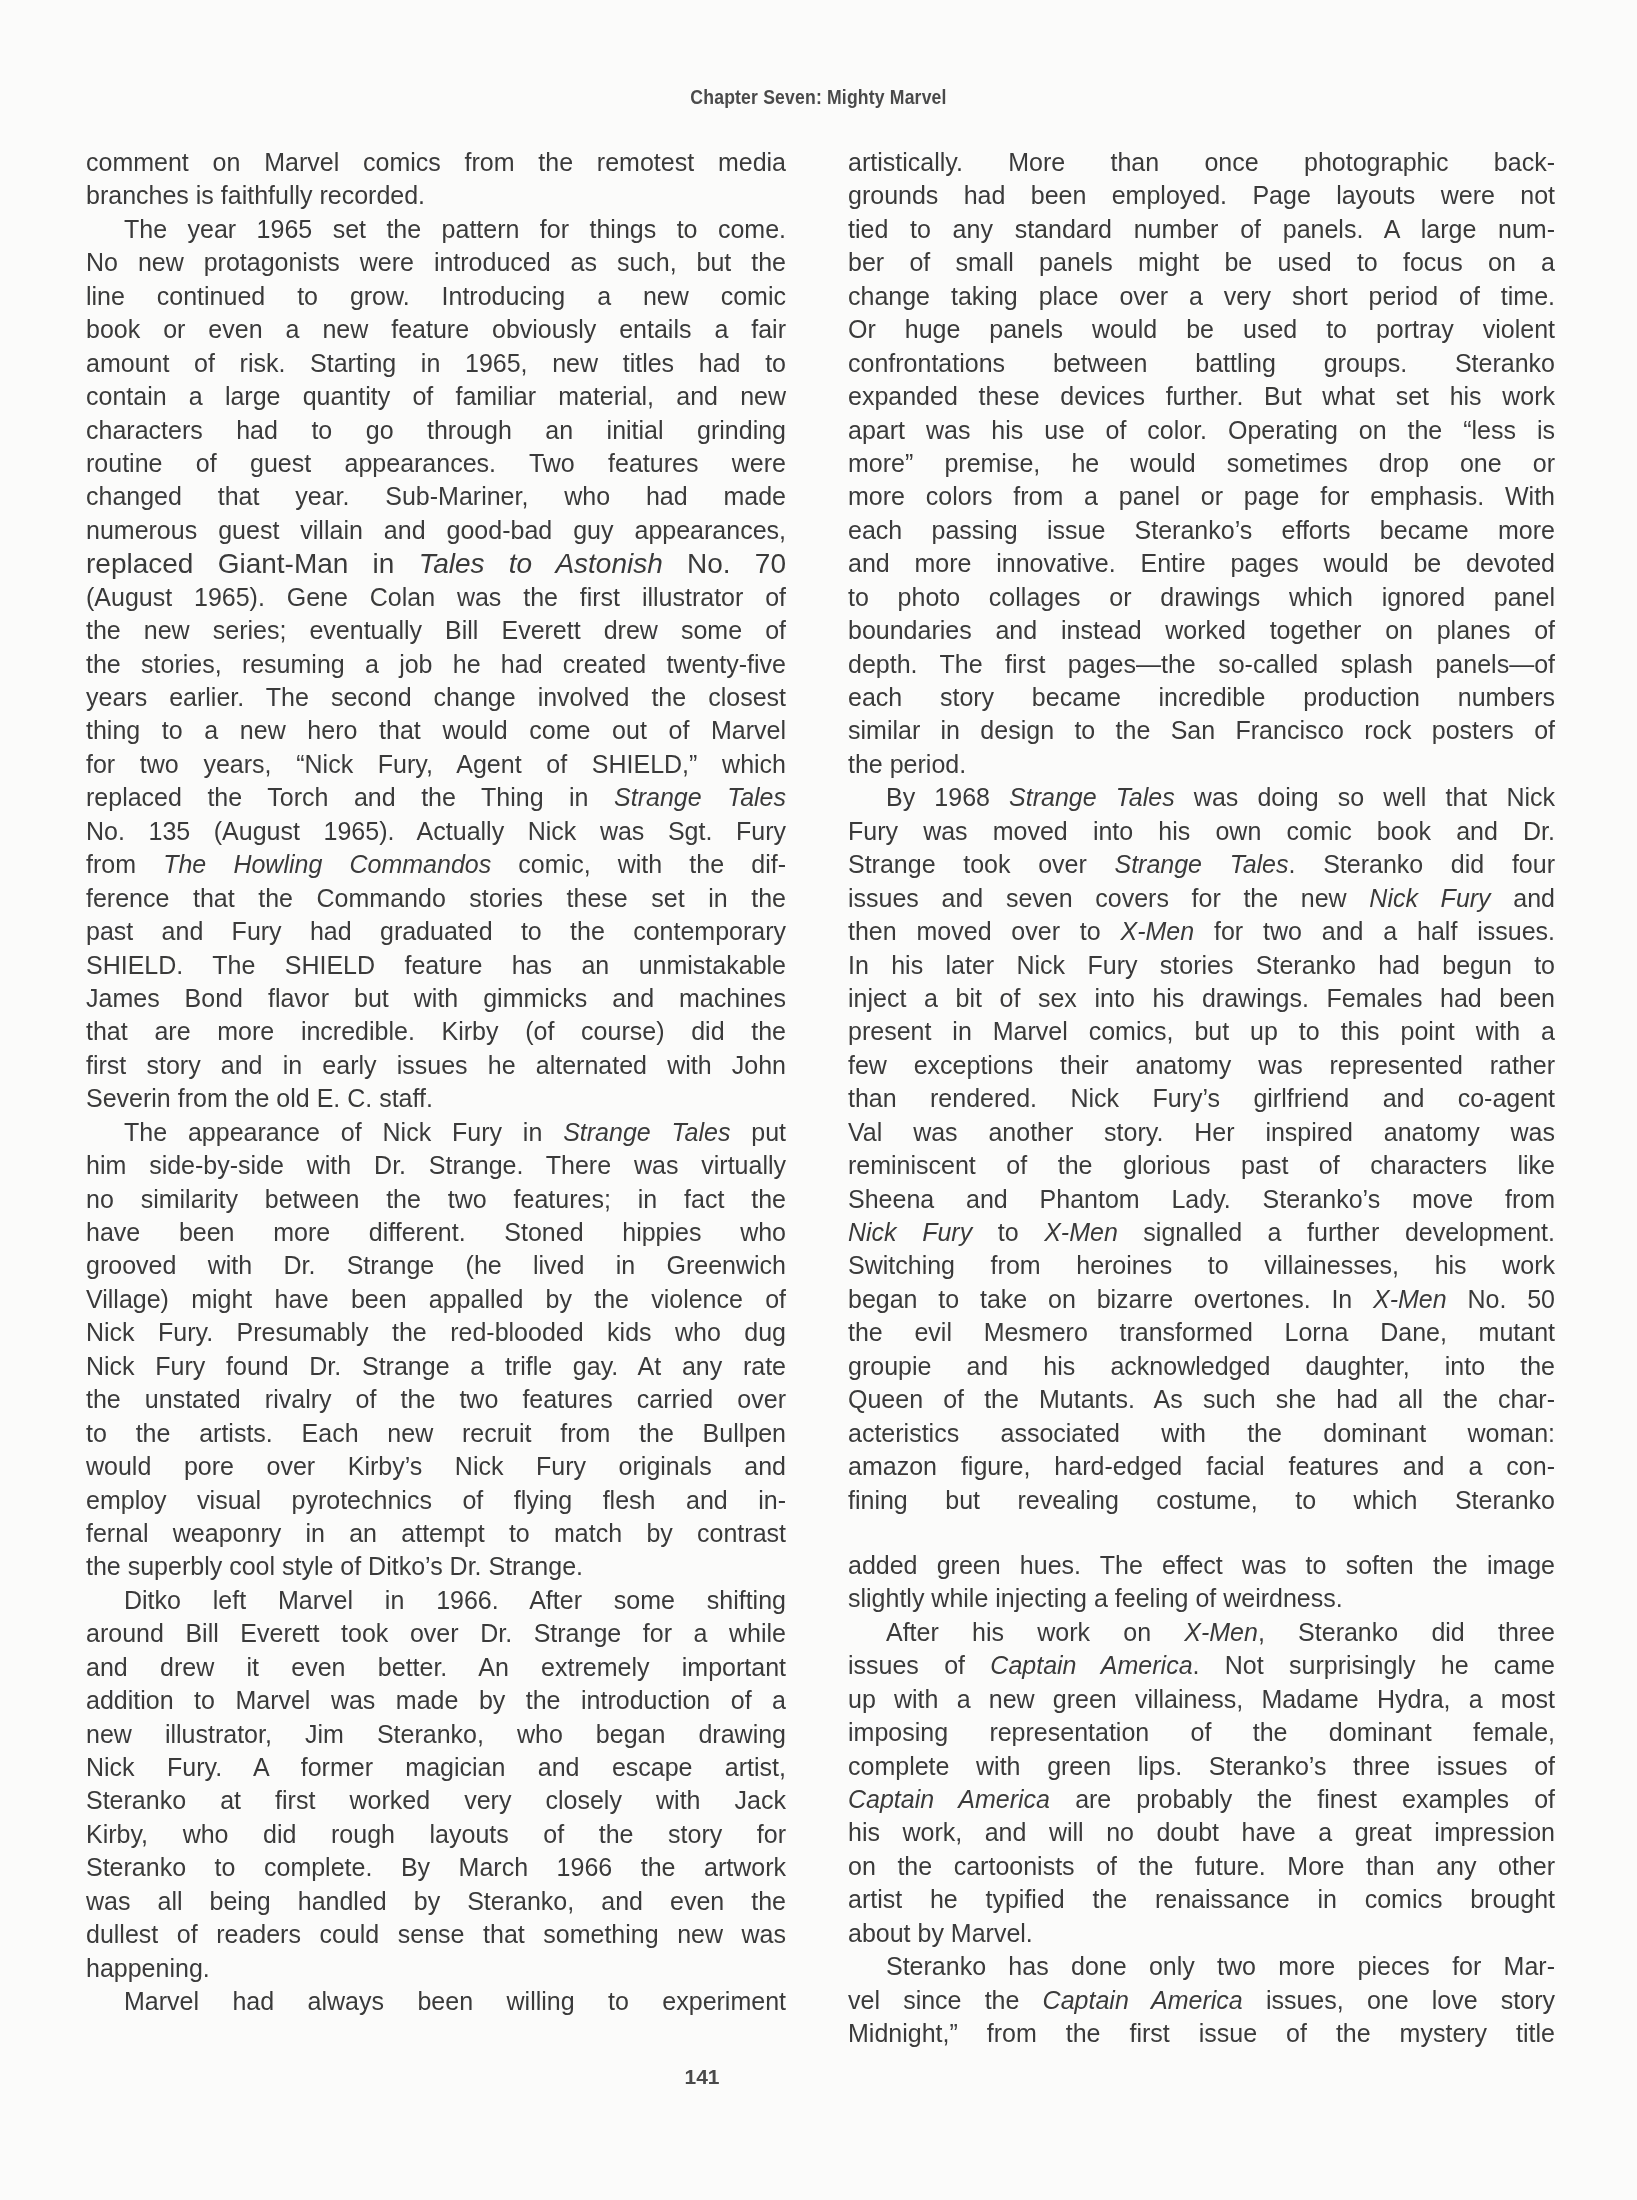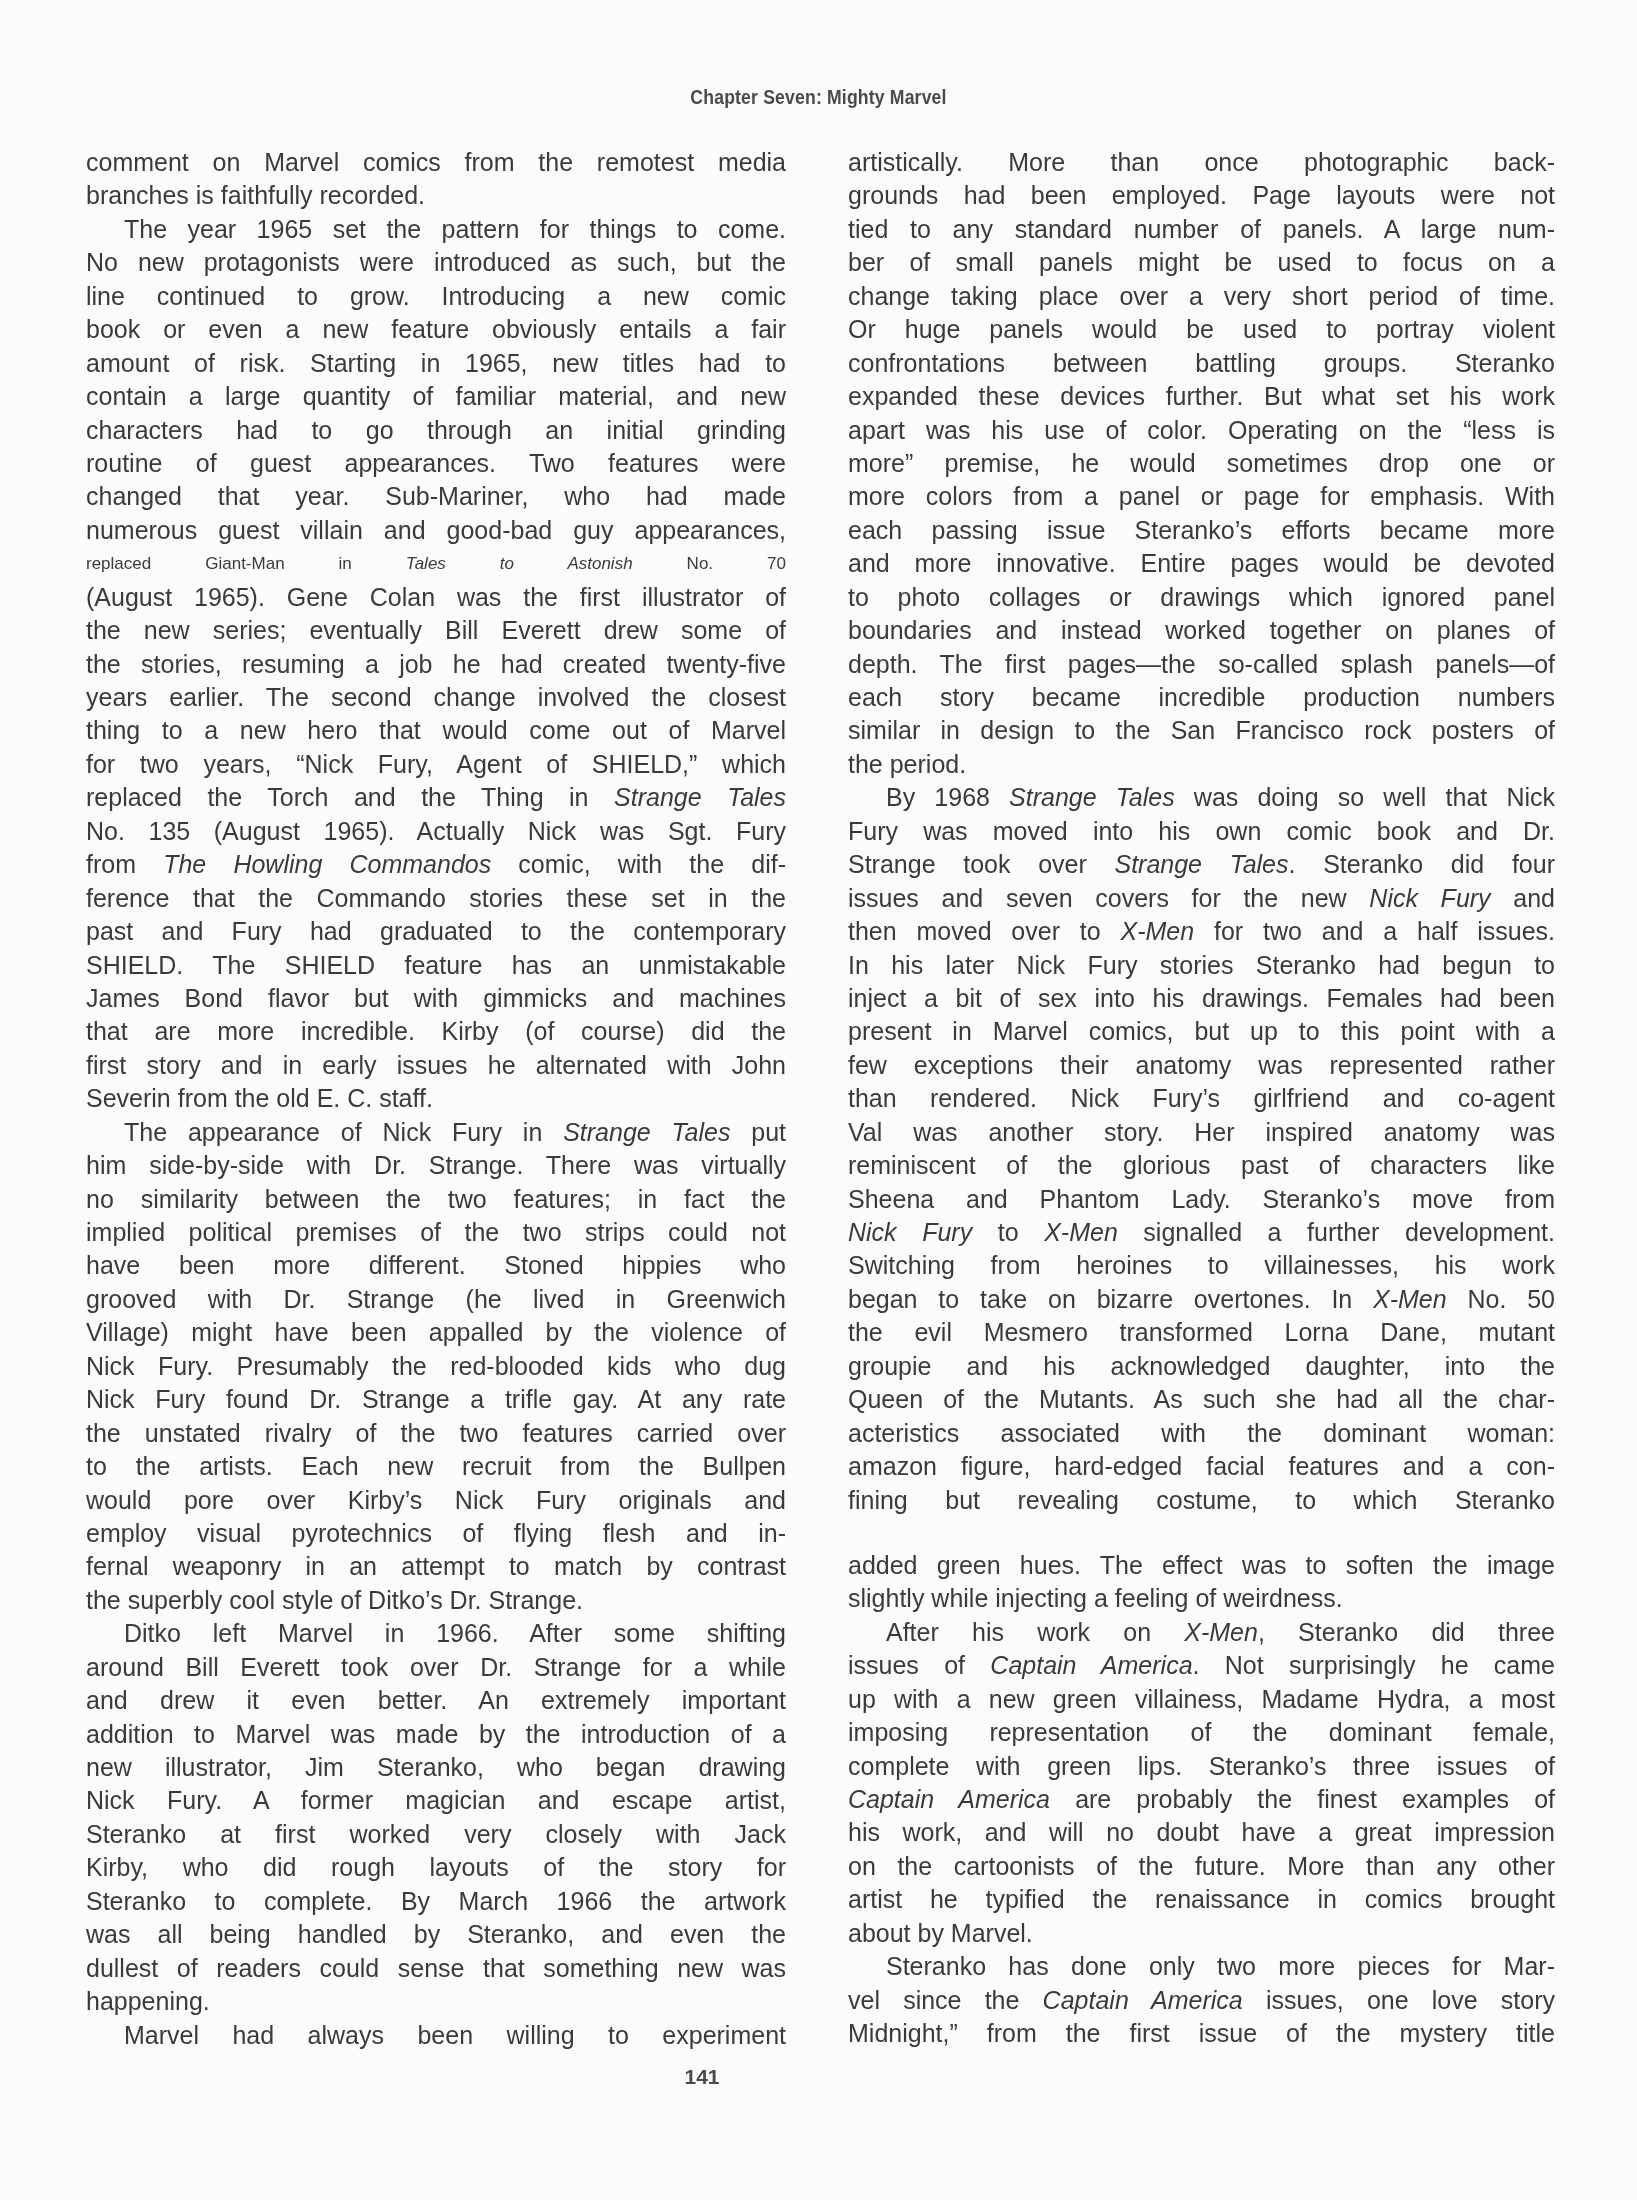--- a/index.html
+++ b/index.html
@@ -49,41 +49,40 @@
     <span class="line indent" style="white-space: normal;"><span>The year 1965 set the pattern for things to come.</span></span>
     <span class="line" style="white-space: normal;"><span>No new protagonists were introduced as such, but the</span></span>
     <span class="line" style="white-space: normal;"><span>line continued to grow. Introducing a new comic</span></span>
     <span class="line" style="white-space: normal;"><span>book or even a new feature obviously entails a fair</span></span>
     <span class="line" style="white-space: normal;"><span>amount of risk. Starting in 1965, new titles had to</span></span>
     <span class="line" style="white-space: normal;"><span>contain a large quantity of familiar material, and new</span></span>
     <span class="line" style="white-space: normal;"><span>characters had to go through an initial grinding</span></span>
     <span class="line" style="white-space: normal;"><span>routine of guest appearances. Two features were</span></span>
     <span class="line" style="white-space: normal;"><span>changed that year. Sub-Mariner, who had made</span></span>
     <span class="line" style="white-space: normal;"><span>numerous guest villain and good-bad guy appearances,</span></span>
-    <span class="line" style="white-space: normal; letter-spacing: 0px; font-size: 17px;"><span>replaced Giant-Man in </span><i>Tales to Astonish</i><span> No. 70</span></span>
+    <span class="line" style="white-space: normal; letter-spacing: 0px; font-size: 28px;"><span>replaced Giant-Man in </span><i>Tales to Astonish</i><span> No. 70</span></span>
     <span class="line" style="white-space: normal;"><span>(August 1965). Gene Colan was the first illustrator of</span></span>
     <span class="line" style="white-space: normal;"><span>the new series; eventually Bill Everett drew some of</span></span>
     <span class="line" style="white-space: normal;"><span>the stories, resuming a job he had created twenty-five</span></span>
     <span class="line" style="white-space: normal;"><span>years earlier. The second change involved the closest</span></span>
     <span class="line" style="white-space: normal;"><span>thing to a new hero that would come out of Marvel</span></span>
     <span class="line" style="white-space: normal;"><span>for two years, “Nick Fury, Agent of SHIELD,” which</span></span>
     <span class="line" style="white-space: normal;"><span>replaced the Torch and the Thing in </span><i>Strange Tales</i></span>
     <span class="line" style="white-space: normal;"><span>No. 135 (August 1965). Actually Nick was Sgt. Fury</span></span>
     <span class="line" style="white-space: normal;"><span>from </span><i>The Howling Commandos</i><span> comic, with the dif-</span></span>
     <span class="line" style="white-space: normal;"><span>ference that the Commando stories these set in the</span></span>
     <span class="line" style="white-space: normal;"><span>past and Fury had graduated to the contemporary</span></span>
     <span class="line" style="white-space: normal;"><span>SHIELD. The SHIELD feature has an unmistakable</span></span>
     <span class="line" style="white-space: normal;"><span>James Bond flavor but with gimmicks and machines</span></span>
     <span class="line" style="white-space: normal;"><span>that are more incredible. Kirby (of course) did the</span></span>
     <span class="line" style="white-space: normal;"><span>first story and in early issues he alternated with John</span></span>
     <span class="line last" style="white-space: nowrap;"><span>Severin from the old E. C. staff.</span></span>
     <span class="line indent" style="white-space: normal;"><span>The appearance of Nick Fury in </span><i>Strange Tales</i><span> put</span></span>
     <span class="line" style="white-space: normal;"><span>him side-by-side with Dr. Strange. There was virtually</span></span>
     <span class="line" style="white-space: normal;"><span>no similarity between the two features; in fact the</span></span>
-    <span class="line" style="white-space: normal;"><span>implied political premises of the two strips could not</span></span>
     <span class="line" style="white-space: normal;"><span>have been more different. Stoned hippies who</span></span>
     <span class="line" style="white-space: normal;"><span>grooved with Dr. Strange (he lived in Greenwich</span></span>
     <span class="line" style="white-space: normal;"><span>Village) might have been appalled by the violence of</span></span>
     <span class="line" style="white-space: normal;"><span>Nick Fury. Presumably the red-blooded kids who dug</span></span>
     <span class="line" style="white-space: normal;"><span>Nick Fury found Dr. Strange a trifle gay. At any rate</span></span>
     <span class="line" style="white-space: normal;"><span>the unstated rivalry of the two features carried over</span></span>
     <span class="line" style="white-space: normal;"><span>to the artists. Each new recruit from the Bullpen</span></span>
     <span class="line" style="white-space: normal;"><span>would pore over Kirby’s Nick Fury originals and</span></span>
     <span class="line" style="white-space: normal;"><span>employ visual pyrotechnics of flying flesh and in-</span></span>
     <span class="line" style="white-space: normal;"><span>fernal weaponry in an attempt to match by contrast</span></span>

